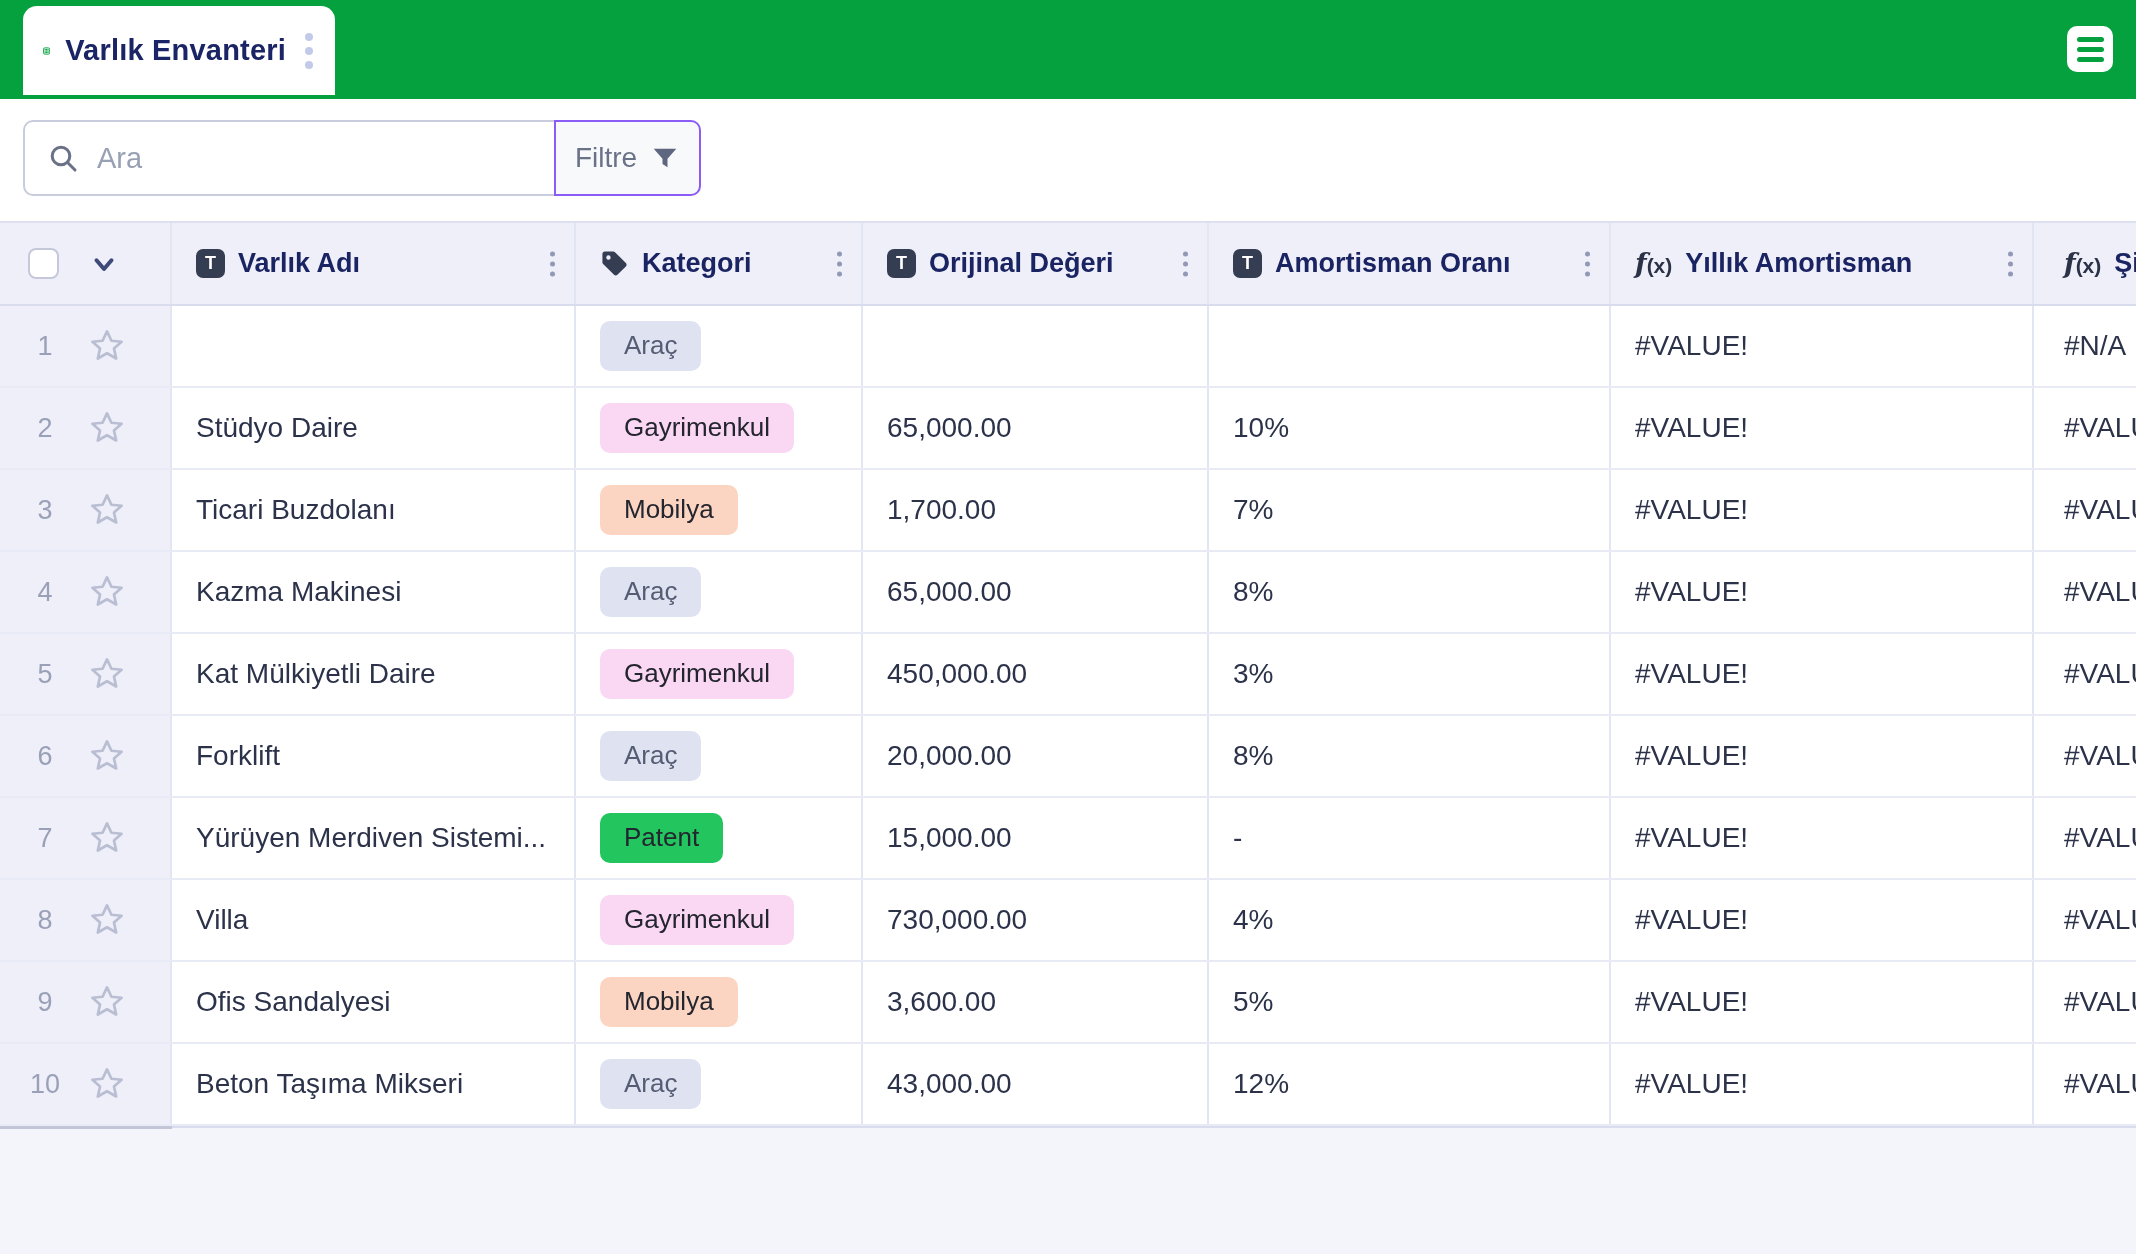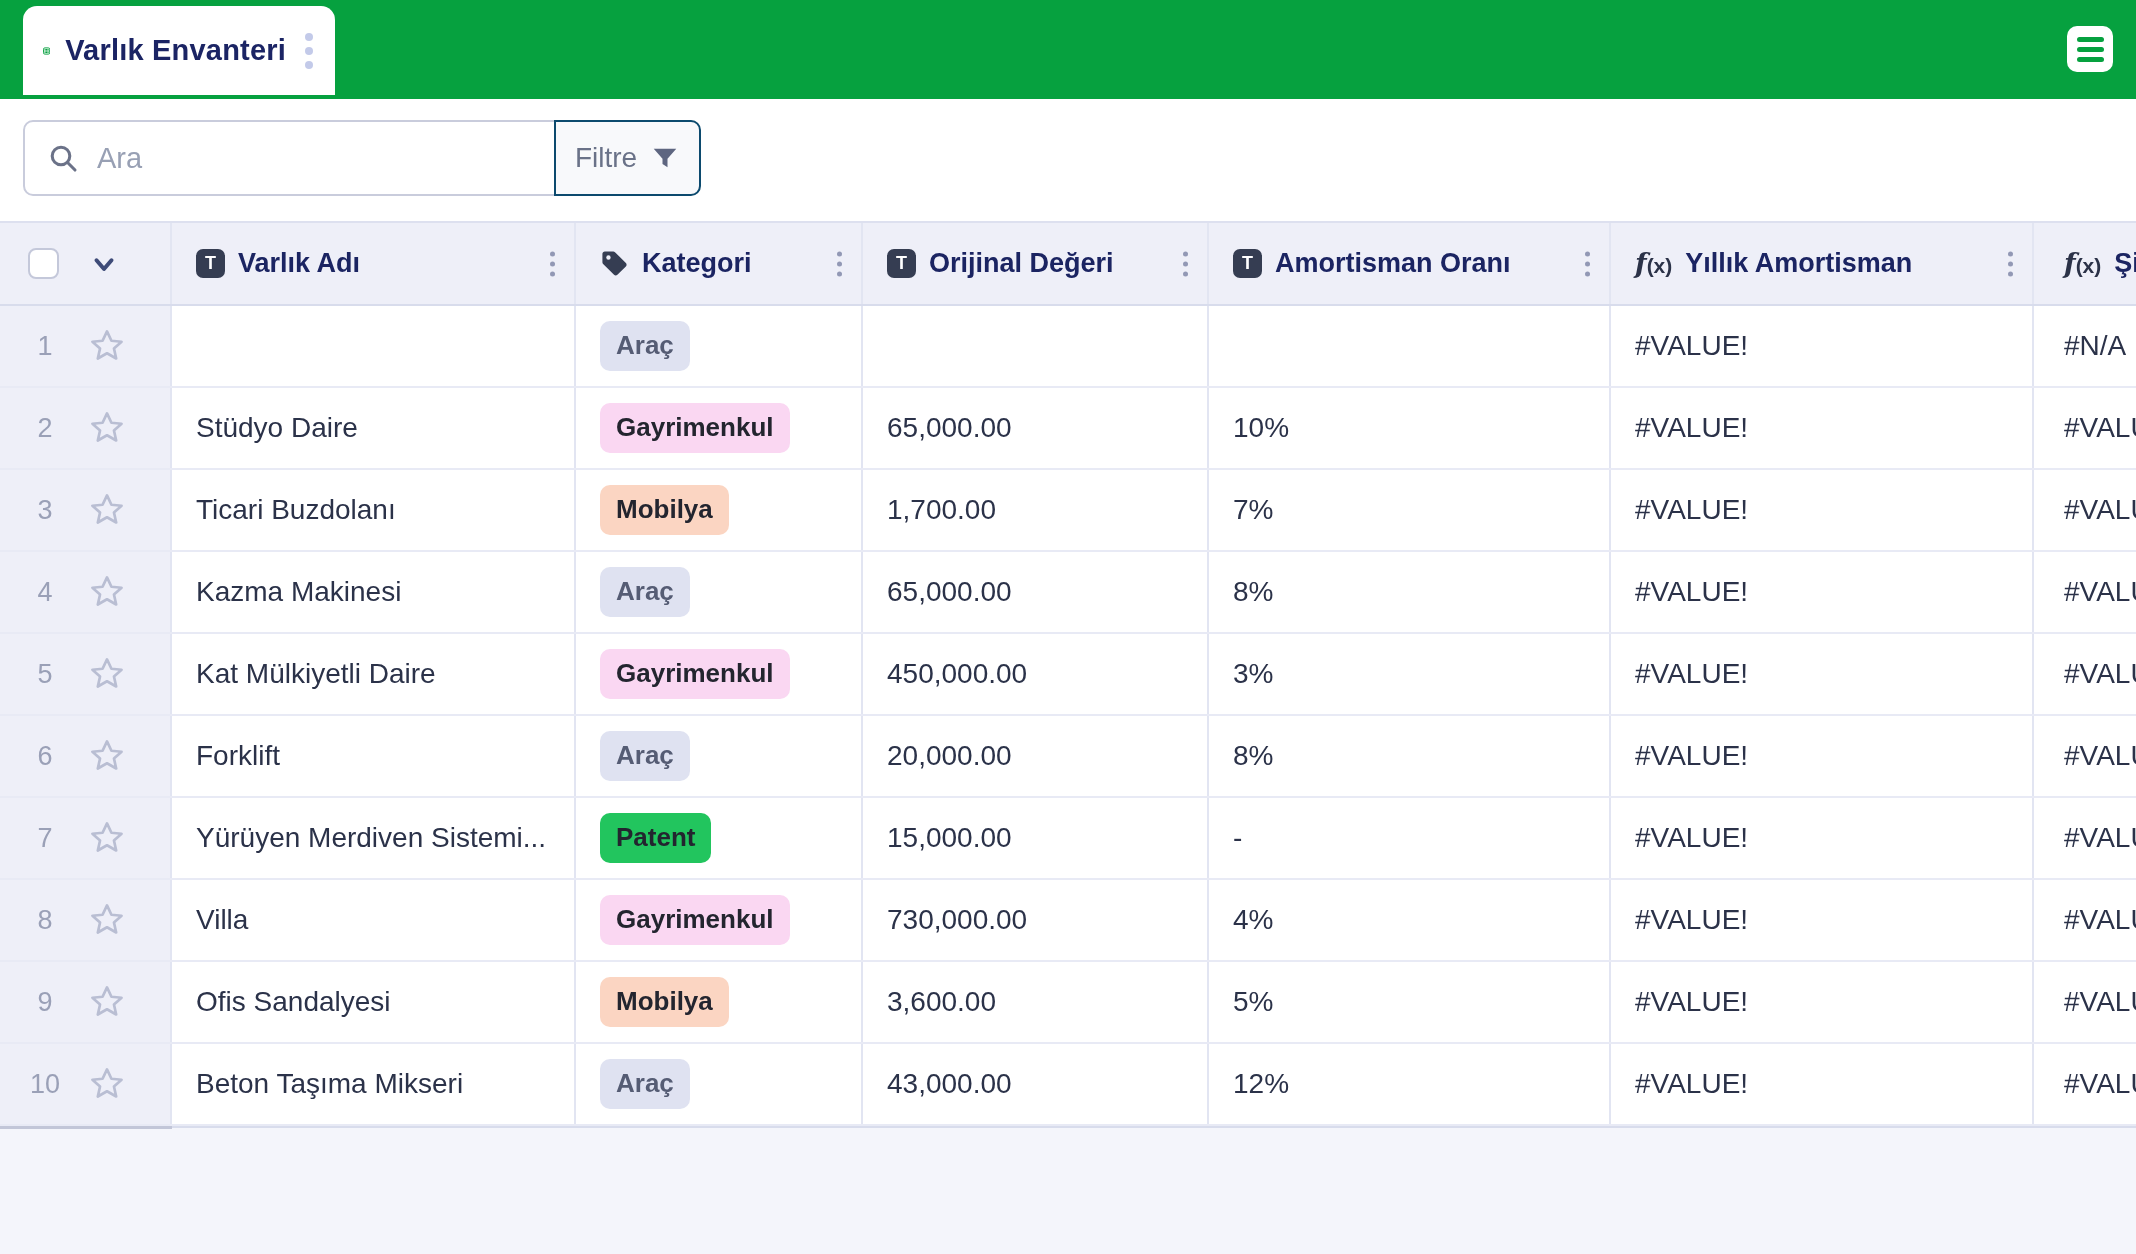--- a/index.html
+++ b/index.html
@@ -27,21 +27,21 @@
   
   .toolbar{position:relative;height:122px;background:#fff;}
   .search-group{position:absolute;left:23px;top:21px;height:76px;display:flex;}
   .search-box{
     width:533px;height:76px;box-sizing:border-box;border:2px solid #C9CCDC;
     border-radius:10px 0 0 10px;display:flex;align-items:center;gap:18px;
     padding-left:22px;background:#fff;
   }
   .search-placeholder{font-size:29px;color:#98A0B4;}
   .filter-btn{
-    width:147px;height:76px;box-sizing:border-box;border:2px solid #0c4a6e;margin-left:-2px;
+    width:147px;height:76px;box-sizing:border-box;border:2px solid #8b5cf6;margin-left:-2px;
     border-radius:0 10px 10px 0;background:#F8F9FB;display:flex;align-items:center;
     justify-content:center;gap:13px;cursor:pointer;padding:0;
   }
   .filter-label{font-size:28px;color:#6A7288;}
   
   .grid{width:2136px;}
   .hrow,.brow{
     display:grid;
     grid-template-columns:172px 404px 287px 346px 402px 423px 1fr;
   }
@@ -61,21 +61,21 @@
   .fx{font-size:27px;color:#2B3248;font-weight:bold;flex:0 0 auto;}
   .fx em{font-family:"DejaVu Serif","Liberation Serif",serif;font-style:italic;}
   .fx small{font-size:21px;font-weight:bold;}
   
   .gutter{background:#EEEFF8;padding-left:28px;gap:26px;}
   .gutter .checkbox{width:31px;height:31px;border:2px solid #C4C8DA;border-radius:8px;background:#fff;box-sizing:border-box;cursor:pointer;flex:0 0 auto;}
   .rownum{width:34px;text-align:center;font-size:27px;color:#9AA0B7;flex:0 0 auto;}
   .star{cursor:pointer;flex:0 0 auto;display:flex;}
   
   .tcell{padding-left:24px;font-size:28px;color:#2B3249;}
-  .badge{display:inline-block;border-radius:10px;padding:10px 16px;font-size:26px;line-height:1.15;font-weight:bold;}
+  .badge{display:inline-block;border-radius:10px;padding:10px 24px;font-size:26px;line-height:1.15;}
   .lastcell{padding-left:30px;}
   
   .filler{position:relative;height:128px;background:#F4F5FB;border-top:2px solid #D8DCEC;box-sizing:border-box;}
   .filler .gutter-edge{position:absolute;left:0;top:-2px;width:172px;height:3px;background:#C2C6D8;}
 </style>
 </head>
 <body>
 
 <div class="app">
 

